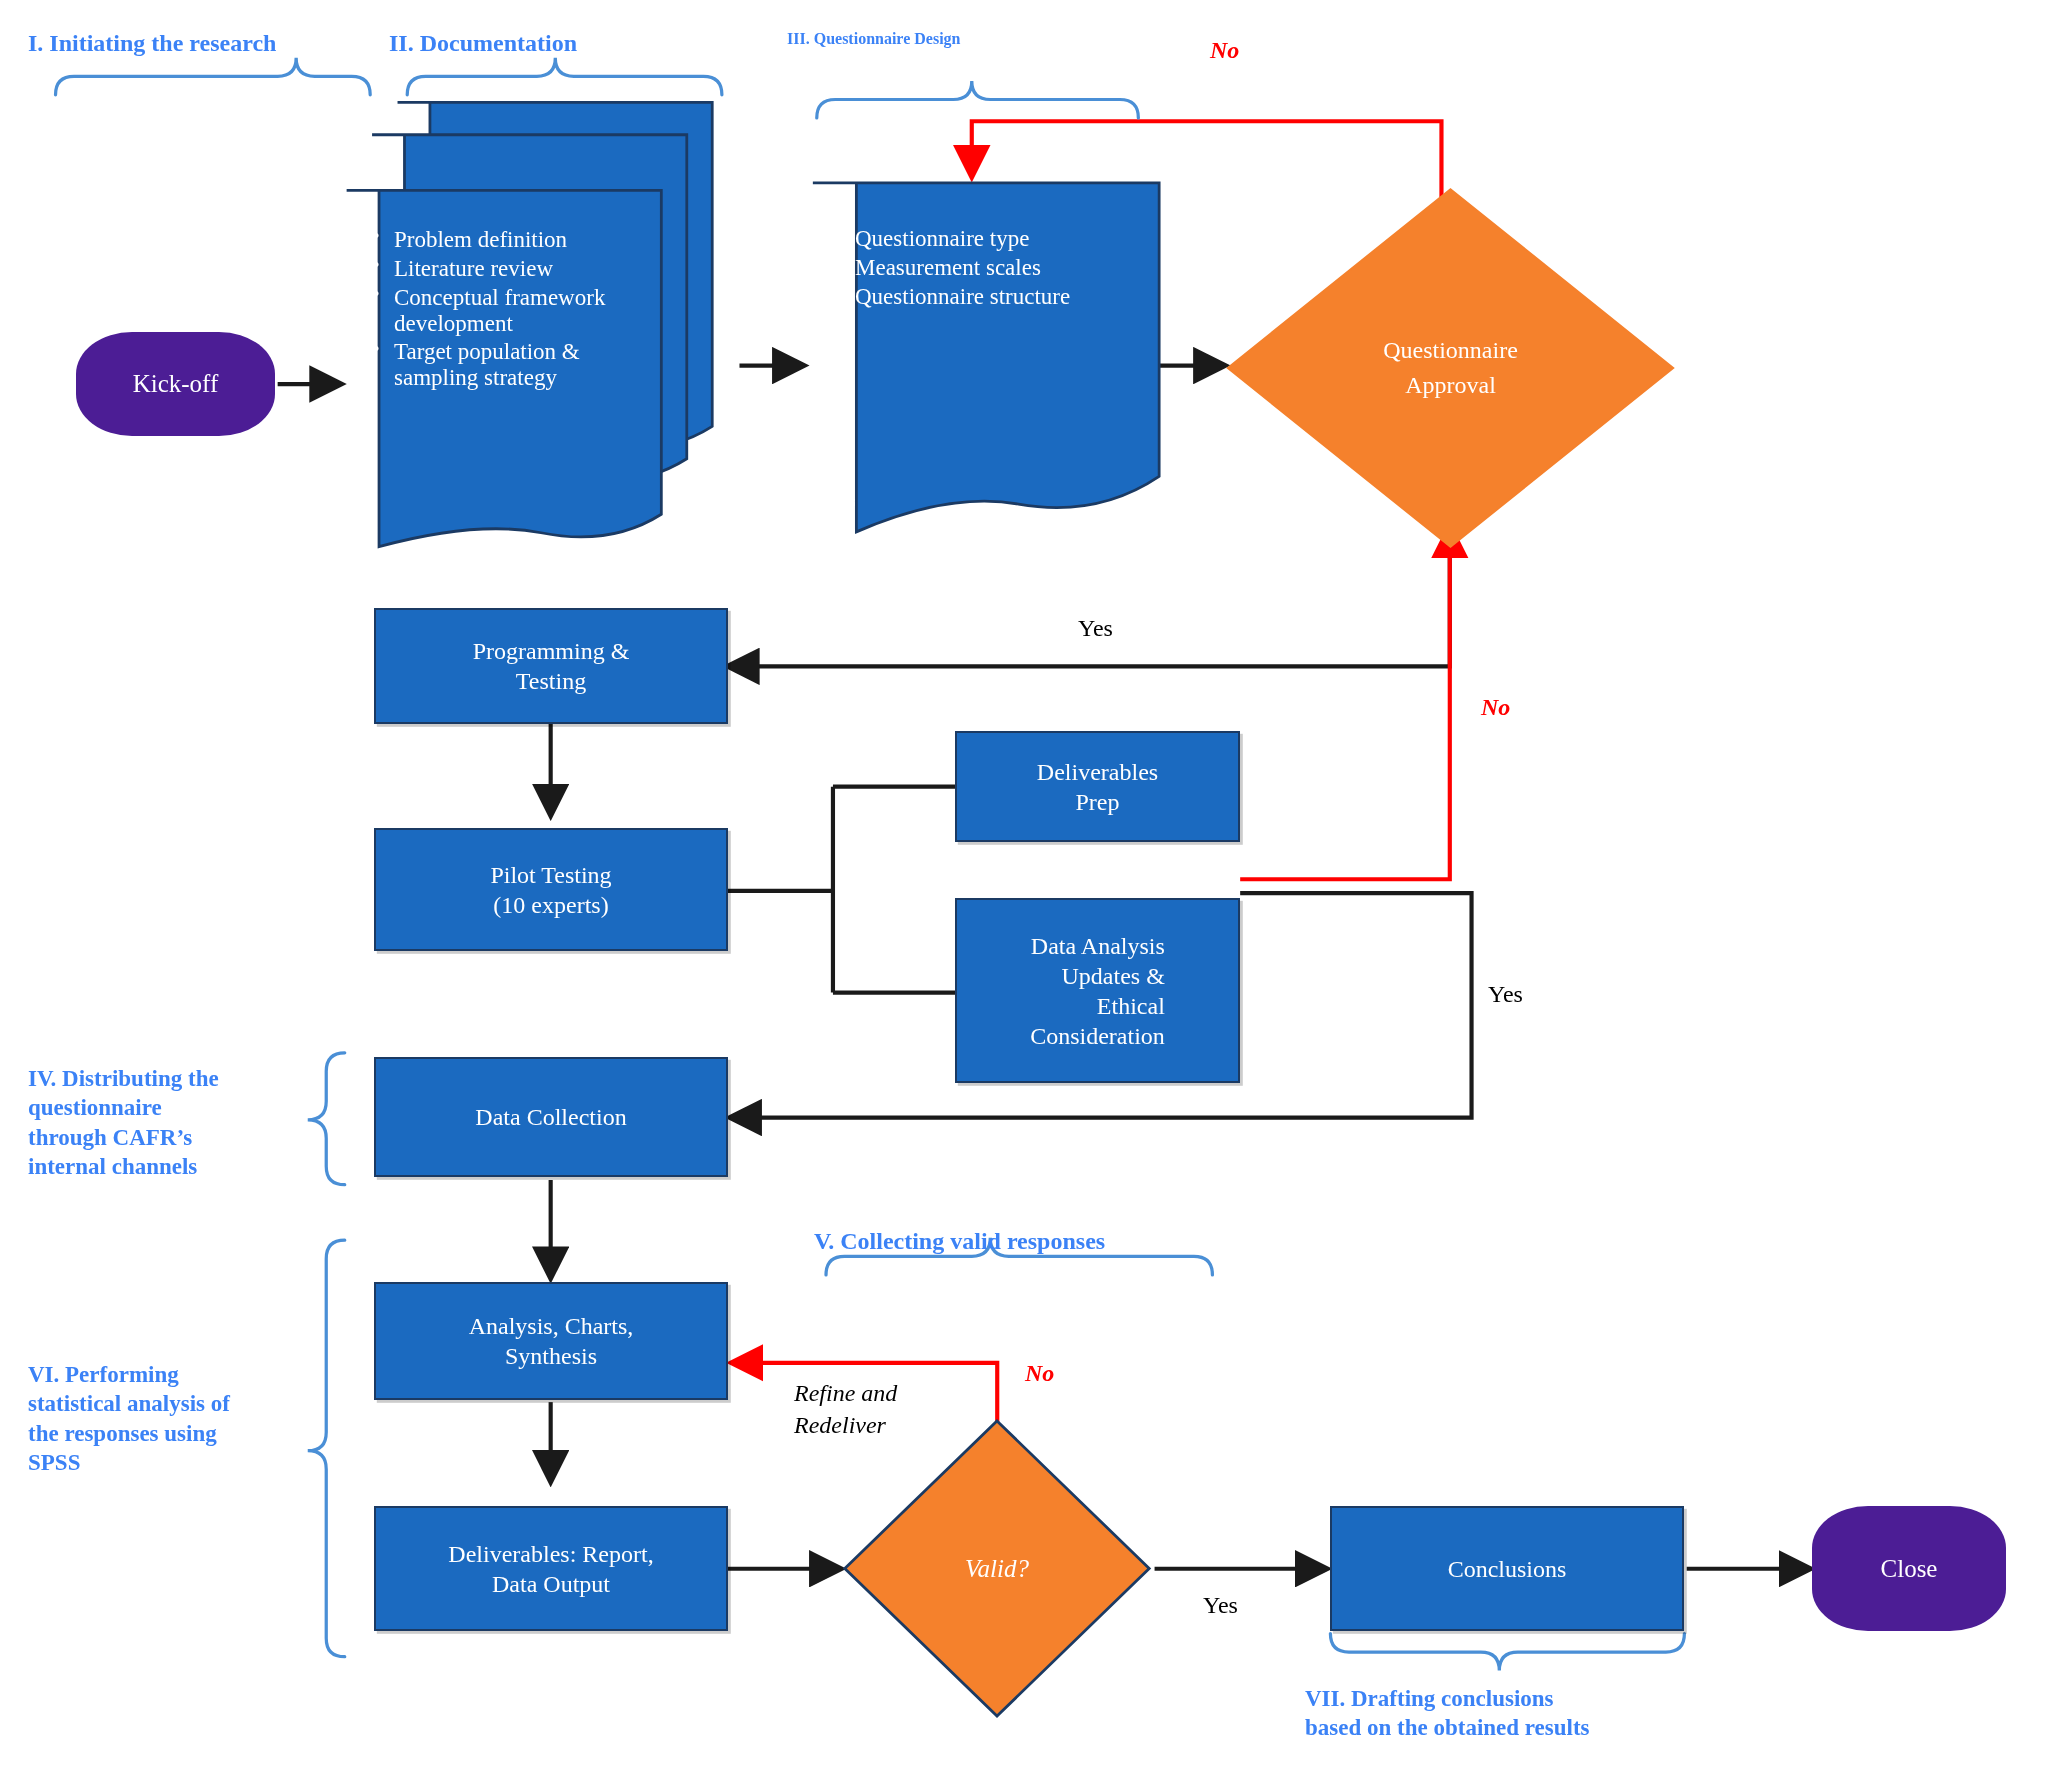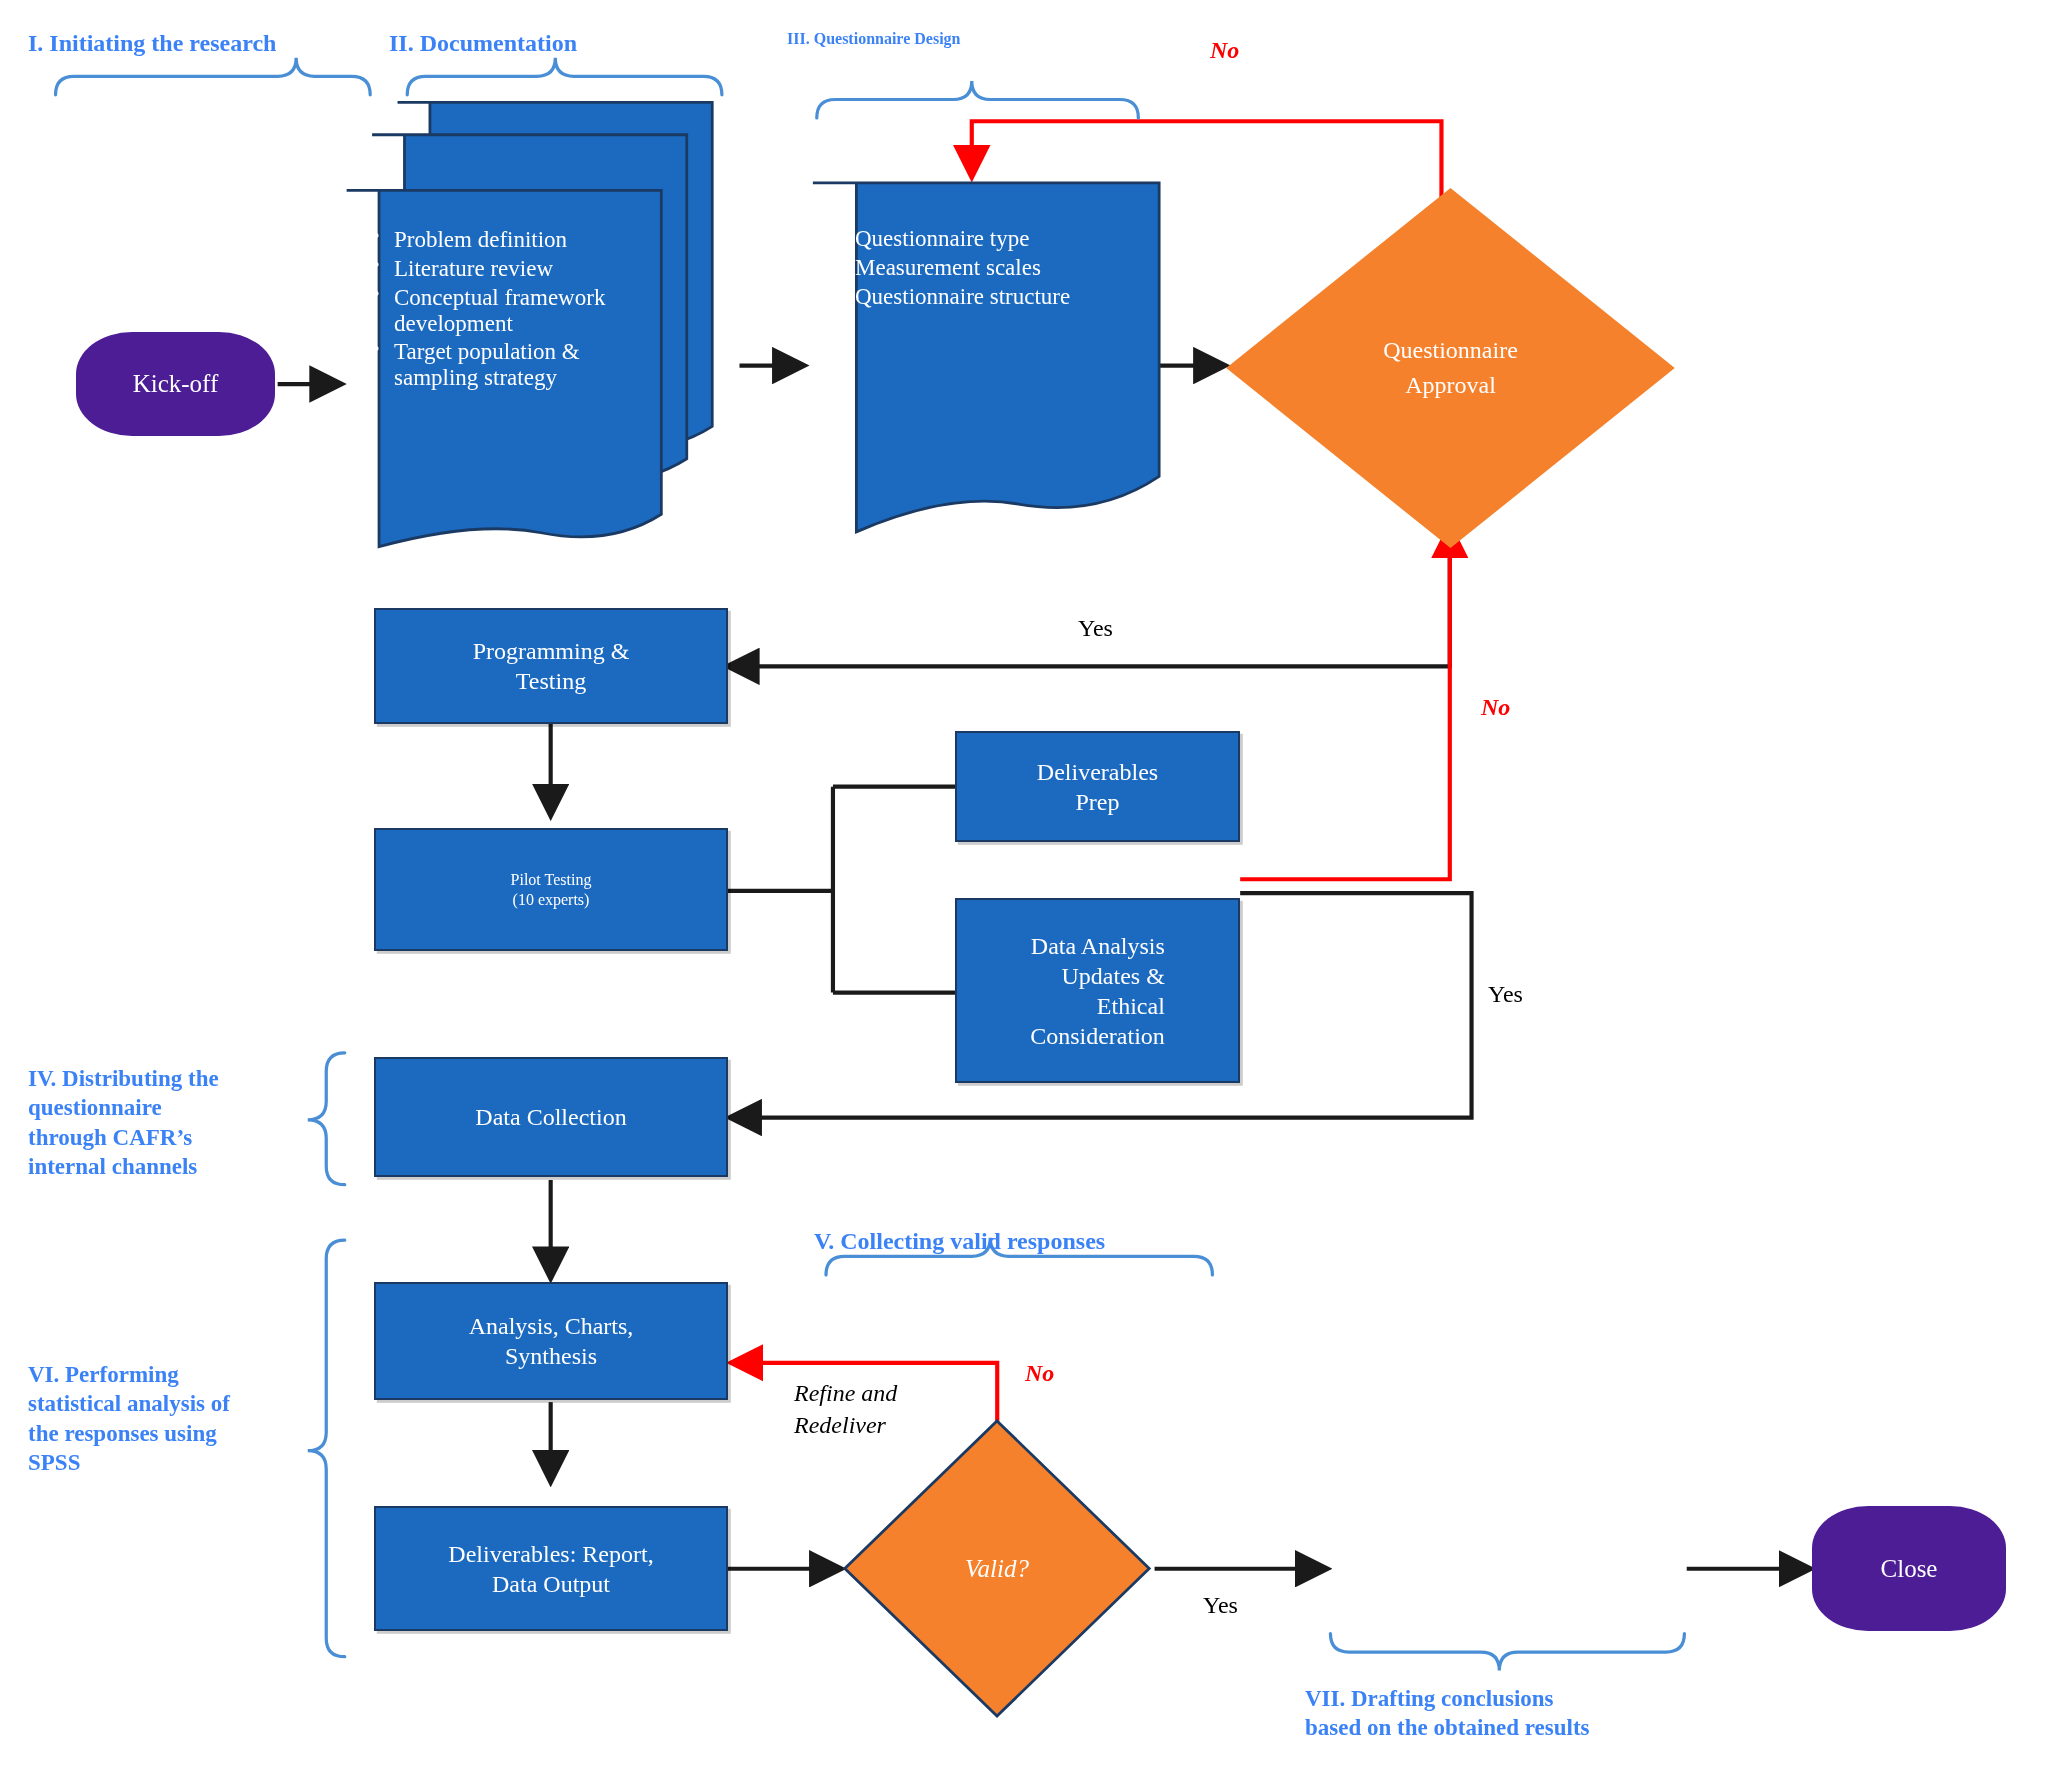--- a/index.html
+++ b/index.html
@@ -153,39 +153,40 @@
     </svg>
     <div style="position:absolute;left:0;top:0;width:453px;height:366px;display:flex;
                 align-items:center;justify-content:center;color:#fff;font-size:24px;
                 line-height:1.45;text-align:center;white-space:pre-line;">Questionnaire
 Approval</div>
   </div>
 
   <div class="node rect" style="left:374px;top:608px;width:354px;height:116px;font-size:24px;white-space:pre-line;">Programming &amp;
 Testing</div>
 
-  <div class="node rect" style="left:374px;top:828px;width:354px;height:123px;font-size:16px;white-space:pre-line;">Pilot Testing
+  <div class="node rect" style="left:374px;top:828px;width:354px;height:123px;font-size:24px;white-space:pre-line;">Pilot Testing
 (10 experts)</div>
 
   <div class="node rect" style="left:955px;top:731px;width:285px;height:111px;font-size:24px;white-space:pre-line;">Deliverables
 Prep</div>
 
   <div class="node rect" style="left:955px;top:898px;width:285px;height:185px;font-size:24px;white-space:pre-line;text-align:right;">Data Analysis
 Updates &amp;
 Ethical
 Consideration</div>
 
   <div class="node rect" style="left:374px;top:1282px;width:354px;height:118px;font-size:24px;white-space:pre-line;">Analysis, Charts,
 Synthesis</div>
 
   <div class="node rect" style="left:374px;top:1057px;width:354px;height:120px;font-size:24px;">Data Collection</div>
 
   <div class="node rect" style="left:374px;top:1506px;width:354px;height:125px;font-size:24px;white-space:pre-line;">Deliverables: Report,
 Data Output</div>
 
+  <div class="node rect" style="left:1330px;top:1506px;width:354px;height:125px;font-size:24px;">Conclusions</div>
 
   <div class="diamond-wrap" style="left:842px;top:1418px;width:310px;height:301px;text-align:right;">
     <svg width="310" height="301" viewBox="0 0 670 650">
       <polygon points="335,6 664,325 335,644 6,325" fill="#F5812C" stroke="#1B3A63" stroke-width="6"></polygon>
     </svg>
     <div style="position:absolute;left:0;top:0;width:310px;height:301px;display:flex;
                 align-items:center;justify-content:center;color:#fff;font-size:25px;
                 font-style:italic;">Valid?</div>
   </div>
 

